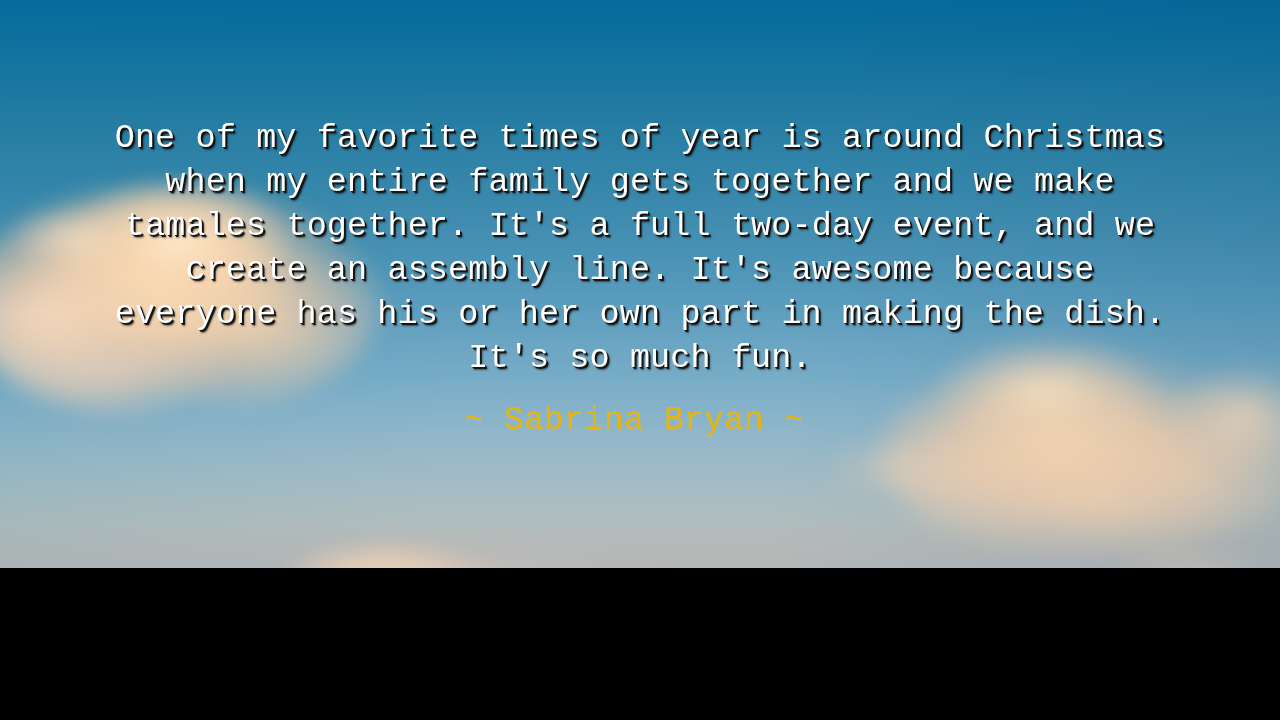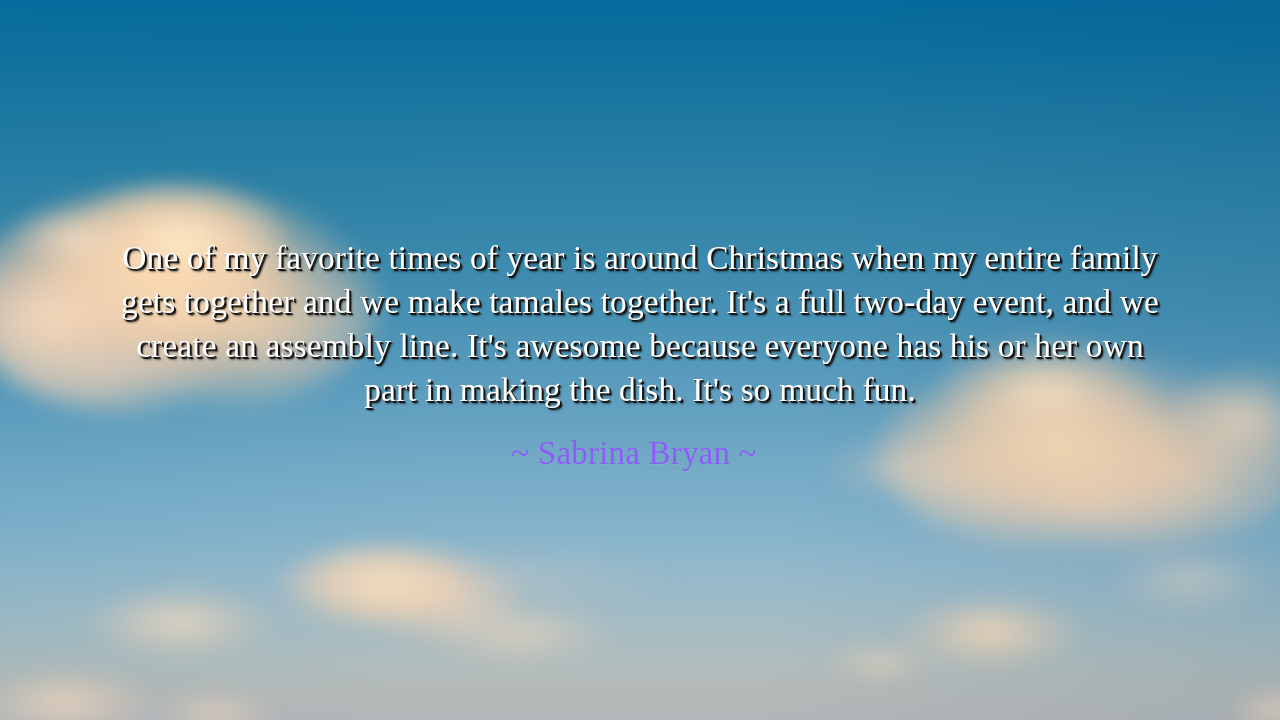--- a/index.html
+++ b/index.html
@@ -8,23 +8,23 @@
     padding: 0;
     width: 1280px;
     height: 720px;
     overflow: hidden;
     background: #000;
   }
 
   #quote-card {
     position: relative;
     width: 1280px;
-    height: 720px;
+    height: 568px;
     overflow: hidden;
-    font-family: Liberation Serif, serif;
+    font-family: Liberation Mono, monospace;
   }
 
   
   .sky {
     position: absolute;
     inset: 0;
     background:
       linear-gradient(to bottom,
         #056a9c 0%,
         #0c6f9d 6%,
@@ -237,21 +237,21 @@
     text-shadow:
       2px 2px 0px rgba(20,18,16,0.92),
       1px 1px 0px rgba(20,18,16,0.85),
       2.5px 2.5px 2px rgba(10,10,10,0.55);
     white-space: pre-wrap;
   }
 
   #quote-author {
     margin: 21px 12px 0 0;
     padding: 0;
-    color: #8b5cf6;
+    color: #eab308;
     font-size: 33px;
     line-height: 40px;
     font-weight: 400;
     letter-spacing: 0.2px;
     text-align: center;
     text-shadow: 0 1px 1px rgba(255,255,255,0.10);
   }
 
   
   .text-stack {

